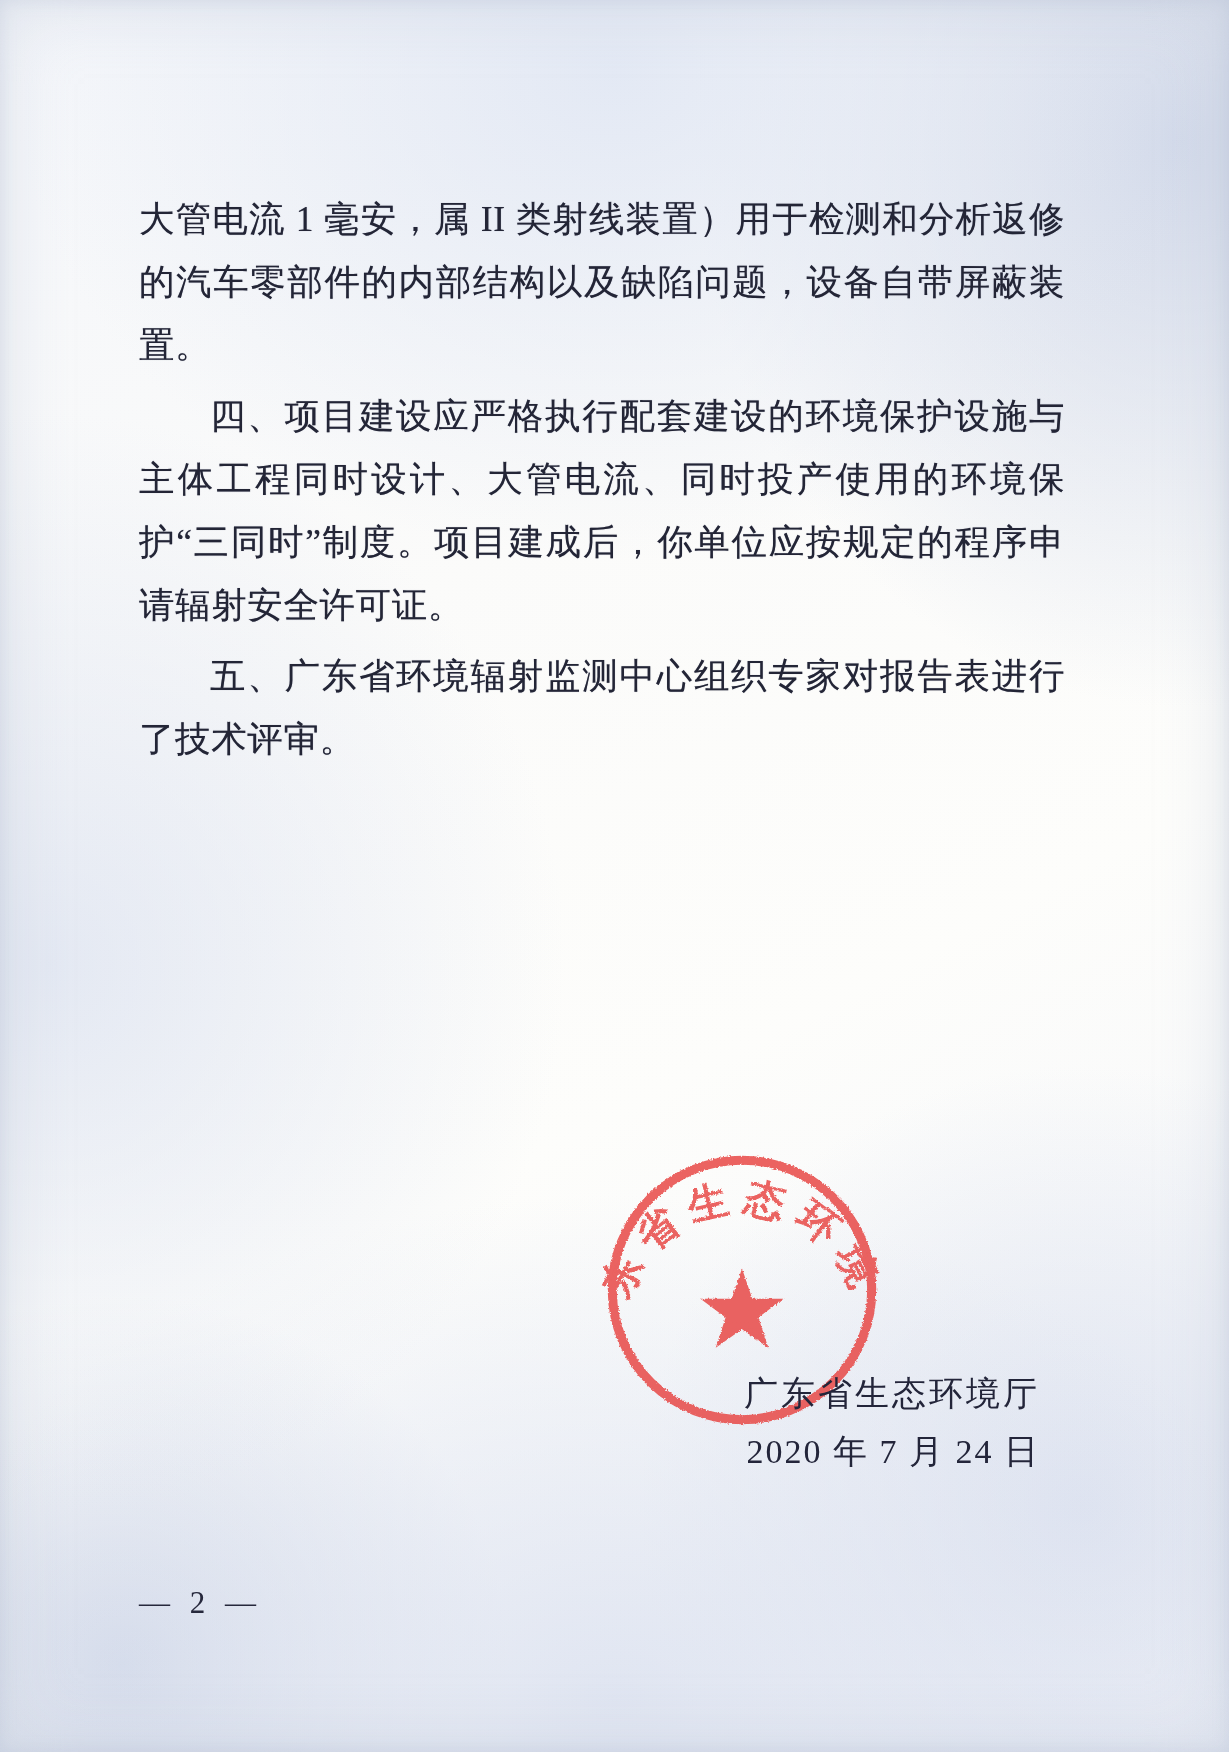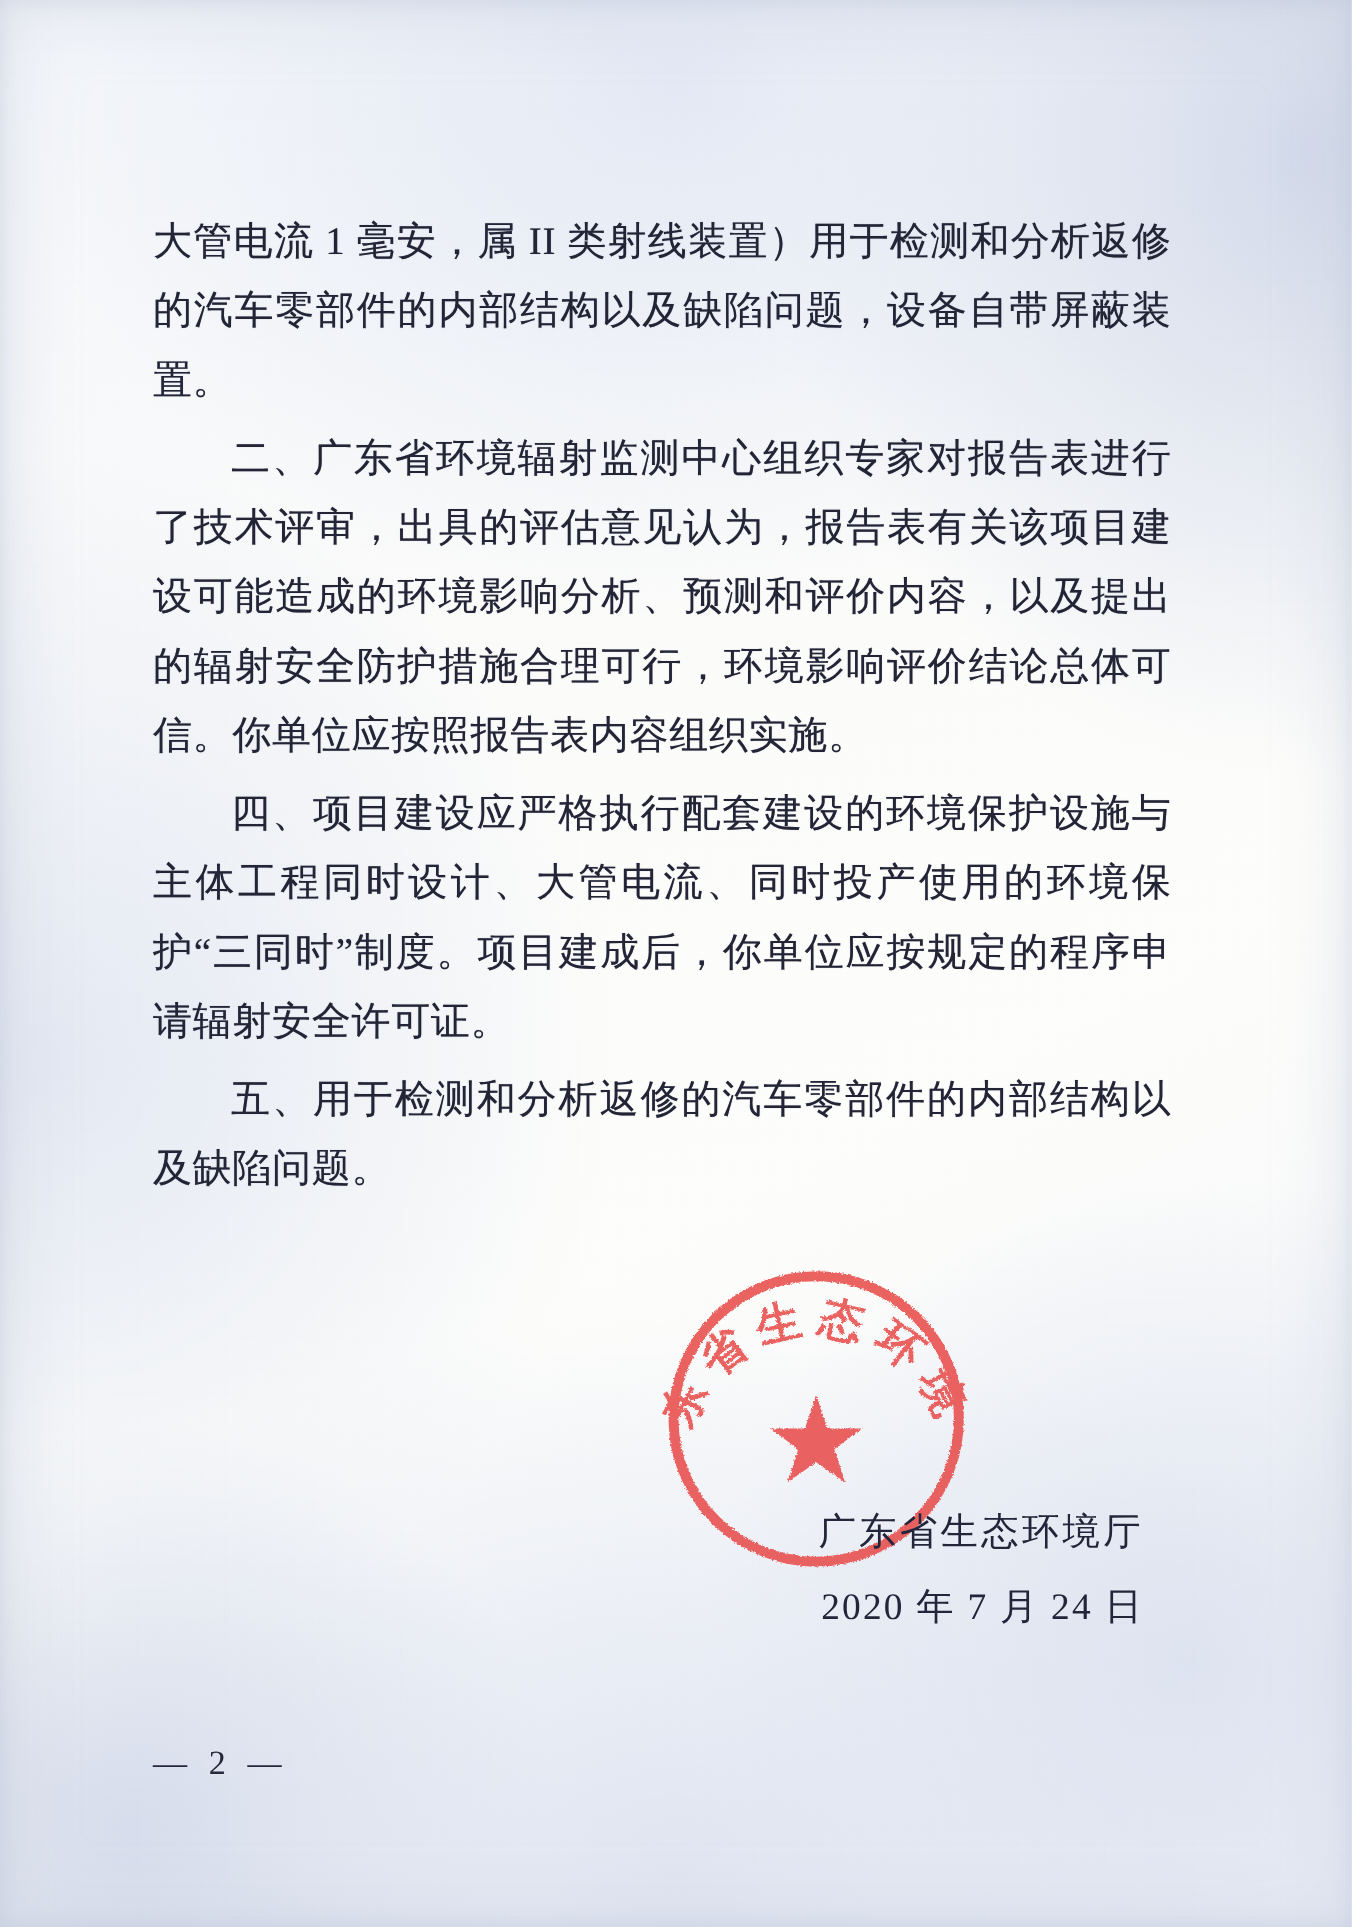--- a/index.html
+++ b/index.html
@@ -96,21 +96,21 @@
     letter-spacing: 3px;
     white-space: nowrap;
     font-family: "Liberation Serif", "DejaVu Serif", serif;
   }
   .sign-date {
     font-size: 34px;
     line-height: 52px;
     color: #23253a;
     letter-spacing: 2px;
     white-space: nowrap;
-    margin-top: 16px;
+    margin-top: 6px;
     font-family: "Liberation Serif", "DejaVu Serif", serif;
   }
 
   
   .seal {
     position: absolute;
     left: 590px;
     top: 1138px;
     width: 304px;
     height: 304px;
@@ -140,26 +140,25 @@
   <div class="ghost" style="left:150px; top:1090px;">　　　　　　　</div>
   <div class="ghost" style="left:160px; top:1150px;">　　　　　　　　</div>
   <div class="ghost" style="left:150px; top:1215px;">　　　　　　</div>
 
   <div class="noise"></div>
 
   <div class="content">
 
     <p class="para">大管电流 1 毫安，属 II 类射线装置）用于检测和分析返修的汽车零部件的内部结构以及缺陷问题，设备自带屏蔽装置。</p>
 
-    <p class="para indent">二、广东省环境辐射监测中心组织专家对报告表进行了技术评审，出具的评估意见认为，报告表有关该项目建设可能造成的环境影响分析、预测和评价内容，以及提出的辐射安全防护措施合理可行，环境影响评价结论总体可信。你单位应按照报告表内容组织实施。</p>
 
 
     <p class="para indent">四、项目建设应严格执行配套建设的环境保护设施与主体工程同时设计、大管电流、同时投产使用的环境保护“三同时”制度。项目建成后，你单位应按规定的程序申请辐射安全许可证。</p>
 
-    <p class="para indent tight">五、用于检测和分析返修的汽车零部件的内部结构以及缺陷问题。</p>
+    <p class="para indent tight">五、广东省环境辐射监测中心组织专家对报告表进行了技术评审。</p>
 
   </div>
 
   <div class="seal">
     <svg viewBox="0 0 300 300" xmlns="http://www.w3.org/2000/svg">
       <defs>
         <path id="arcTop" d="M 36,168 A 116,116 0 0 1 264,168"></path>
         <filter id="rough" x="-20%" y="-20%" width="140%" height="140%">
           <feTurbulence type="fractalNoise" baseFrequency="0.55" numOctaves="3" seed="7" result="t"></feTurbulence>
           <feDisplacementMap in="SourceGraphic" in2="t" scale="3.2" xChannelSelector="R" yChannelSelector="G"></feDisplacementMap>

